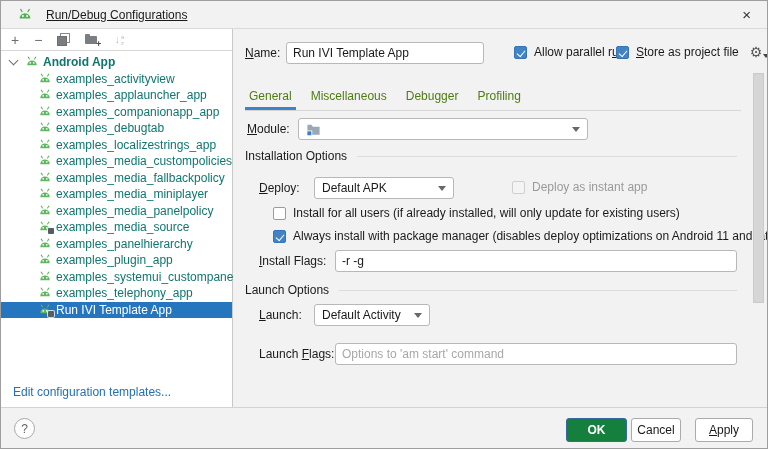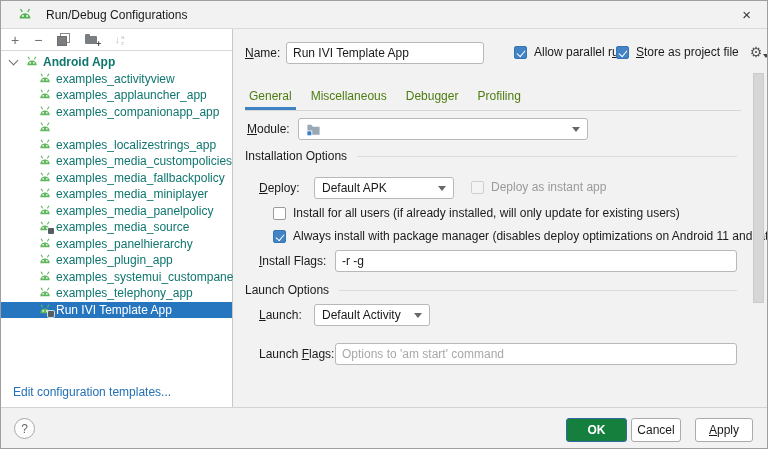--- a/index.html
+++ b/index.html
@@ -6,21 +6,21 @@
   html,body { background:#888; }
   body { font-family:"Liberation Sans", sans-serif; }
   .window{
     width:768px;height:449px;background:#F2F2F2;border:1px solid #9E9E9E;
     position:relative;overflow:hidden;
   }
   
   .titlebar{height:28px;border-bottom:1px solid #DADADA;display:flex;align-items:center;
     padding:0 12px 0 16px;background:#F2F2F2;}
   .titlebar .droid-wrap{width:16px;height:16px;}
-  .title-text{font-size:12px;color:#1A1A1A;margin-left:9px;}
+  .title-text{font-size:12px;color:#1A1A1A;margin-left:9px;text-decoration:underline;}
   .close-x{margin-left:auto;font-size:15px;color:#333;line-height:1;cursor:default;padding:2px 4px;}
   
   .bodyrow{display:flex;height:378px;}
   .sidebar{width:232px;background:#FFFFFF;border-right:1px solid #C8C8C8;position:relative;}
   .main{flex:1;position:relative;background:#F2F2F2;}
   
   .toolbar{height:22px;display:flex;align-items:center;gap:15px;padding-left:10px;
     border-bottom:1px solid #D8D8D8;}
   .tbi{color:#6E6E6E;font-size:14px;line-height:1;display:inline-flex;align-items:center;}
   .icon-copy{width:13px;height:13px;position:relative;}
@@ -55,21 +55,21 @@
   .dd{position:absolute;height:22px;background:#fff;border:1px solid #B8B8B8;border-radius:3px;
     display:flex;align-items:center;padding:0 7px;font-size:12px;color:#1A1A1A;cursor:default;}
   .dd .arrow{margin-left:auto;width:0;height:0;border-left:4px solid transparent;
     border-right:4px solid transparent;border-top:5px solid #686868;}
   .dd .mod-ic{margin-right:5px;display:inline-flex;}
   .cb-row{position:absolute;display:flex;align-items:center;gap:7px;font-size:12px;color:#1A1A1A;white-space:nowrap;}
   .cb{width:13px;height:13px;border:1px solid #9B9B9B;border-radius:2px;background:#fff;position:relative;flex:none;}
   .cb.checked{background:#4183C4;border-color:#3674B5;}
   .cb.checked::after{content:'';position:absolute;left:2px;top:3px;width:7px;height:4px;
     border-left:1.8px solid #fff;border-bottom:1.8px solid #fff;transform:rotate(-50deg);}
-  .cb-row.disabled{color:#9A9A9A;}
+  .cb-row.disabled{color:#9A9A9A;margin-left:41px;}
   .cb-row.disabled .cb{background:#F4F4F4;border-color:#CFCFCF;}
   .gear{display:inline-flex;align-items:flex-end;margin-left:4px;}
   .gear .g{font-size:14px;color:#555;line-height:14px;}
   .gear .ga{width:0;height:0;border-left:3px solid transparent;border-right:3px solid transparent;
     border-top:4px solid #444;margin-left:1px;margin-bottom:1px;}
   .tabs{position:absolute;left:12px;top:57px;display:flex;}
   .tab{padding:0 4px;margin-right:11px;font-size:12px;height:20px;line-height:20px;position:relative;color:#4d7c0f;cursor:default;}
   .tab.active::after{content:'';position:absolute;left:0;right:0;bottom:-4px;height:3px;background:#4083C4;}
   .tabs-line{position:absolute;left:12px;top:81px;width:496px;height:1px;background:#D6D6D6;}
   .sec{position:absolute;left:12px;right:30px;display:flex;align-items:center;font-size:12px;color:#1A1A1A;}
@@ -163,20 +163,21 @@
               </svg>
             </span>
             <span class="tree-label">examples_companionapp_app</span>
           </div>
           <div class="tree-row">
             <span class="droid-wrap">
               <svg viewBox="0 0 16 16" class="droid">
                 <use href="#droid-head"></use>
               </svg>
             </span>
+            <span class="tree-label">examples_debugtab</span>
           </div>
           <div class="tree-row">
             <span class="droid-wrap">
               <svg viewBox="0 0 16 16" class="droid">
                 <use href="#droid-head"></use>
               </svg>
             </span>
             <span class="tree-label">examples_localizestrings_app</span>
           </div>
           <div class="tree-row">

